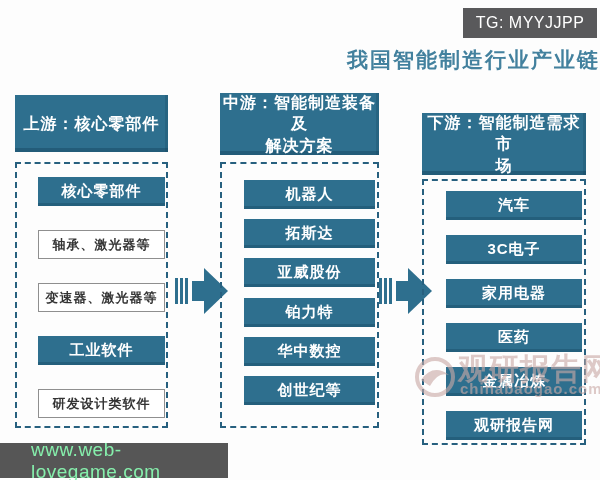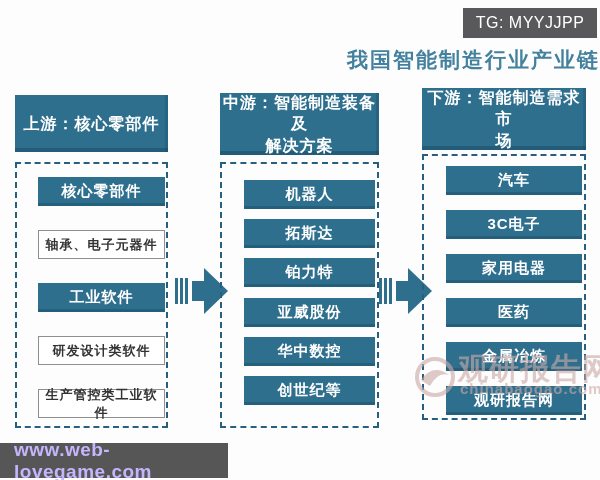--- a/index.html
+++ b/index.html
@@ -16,21 +16,21 @@
   
   .title{
     position:absolute;top:46px;left:0;width:100%;text-align:right;
     color:#43819e;font-size:21px;font-weight:bold;letter-spacing:2px;
     font-family:"DejaVu Serif","Liberation Serif",serif;
   }
   
   .col{position:absolute;display:flex;flex-direction:column;}
   .col-1{left:15px;top:95px;width:153px;height:333px;}
   .col-2{left:220px;top:93px;width:159px;height:335px;}
-  .col-3{left:422px;top:88px;width:164px;height:332px;}
+  .col-3{left:422px;top:113px;width:164px;height:332px;}
   .col-header{
     background:#2e6f8e;color:#fff;font-weight:bold;font-size:16px;
     display:flex;align-items:center;justify-content:center;text-align:center;
     white-space:pre-line;line-height:1.35;letter-spacing:1px;
     box-shadow:inset 0 -4px 0 rgba(14,58,82,.35), inset -3px 0 0 rgba(14,58,82,.2);
     flex:0 0 auto;
   }
   .col-1 .col-header{height:57px;margin-bottom:10px;}
   .col-2 .col-header{height:62px;margin-bottom:7px;}
   .col-3 .col-header{height:62px;margin-bottom:4px;}
@@ -71,60 +71,60 @@
     letter-spacing:1px;line-height:38px;white-space:nowrap;
     font-family:"DejaVu Serif","Liberation Serif",serif;
   }
   .wm-domain{
     position:absolute;left:50px;top:30px;font-size:15px;font-weight:bold;
     letter-spacing:1px;white-space:nowrap;
   }
   
   .footer-bar{
     position:absolute;left:0;top:443px;width:228px;height:35px;background:#565656;
-    color:#c4b5fd;font-size:19px;display:flex;align-items:center;
-    padding-left:14px;box-sizing:border-box;letter-spacing:.5px;font-weight:bold;
+    color:#86efac;font-size:19px;display:flex;align-items:center;
+    padding-left:31px;box-sizing:border-box;letter-spacing:.5px;
   }
 </style>
 </head>
 <body>
 
 <div class="canvas">
 
   <div class="tg-badge">TG: MYYJJPP</div>
 
   <div class="title">我国智能制造行业产业链</div>
 
   <div class="col col-1">
     <div class="col-header">上游：核心零部件</div>
     <div class="col-dashed">
       <div class="chain-item item--solid">核心零部件</div>
-      <div class="chain-item item--outline">轴承、电子元器件</div>
+      <div class="chain-item item--outline">轴承、激光器等</div>
+      <div class="chain-item item--outline">变速器、激光器等</div>
       <div class="chain-item item--solid">工业软件</div>
       <div class="chain-item item--outline">研发设计类软件</div>
-      <div class="chain-item item--outline">生产管控类工业软件</div>
     </div>
   </div>
 
   <div class="flow-arrow flow-arrow-1">
     <div class="fa-bar"></div>
     <div class="fa-bar"></div>
     <div class="fa-bar"></div>
     <div class="fa-shaft"></div>
     <div class="fa-head"></div>
   </div>
 
   <div class="col col-2">
     <div class="col-header">中游：智能制造装备及
 解决方案</div>
     <div class="col-dashed">
       <div class="chain-item item--solid">机器人</div>
       <div class="chain-item item--solid">拓斯达</div>
+      <div class="chain-item item--solid">亚威股份</div>
       <div class="chain-item item--solid">铂力特</div>
-      <div class="chain-item item--solid">亚威股份</div>
       <div class="chain-item item--solid">华中数控</div>
       <div class="chain-item item--solid">创世纪等</div>
     </div>
   </div>
 
   <div class="flow-arrow flow-arrow-2">
     <div class="fa-bar"></div>
     <div class="fa-bar"></div>
     <div class="fa-bar"></div>
     <div class="fa-shaft"></div>

